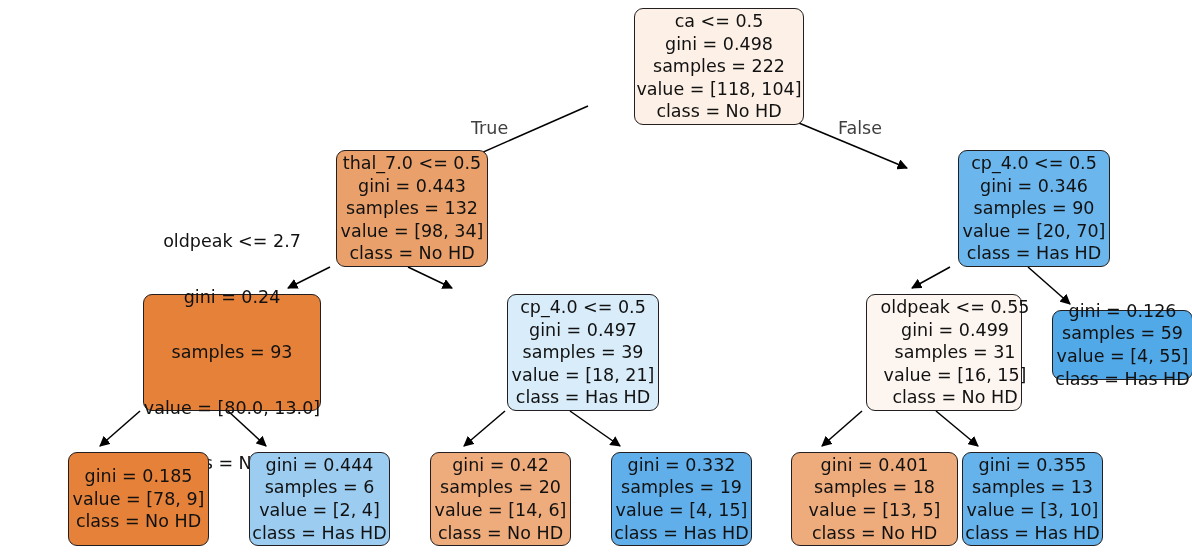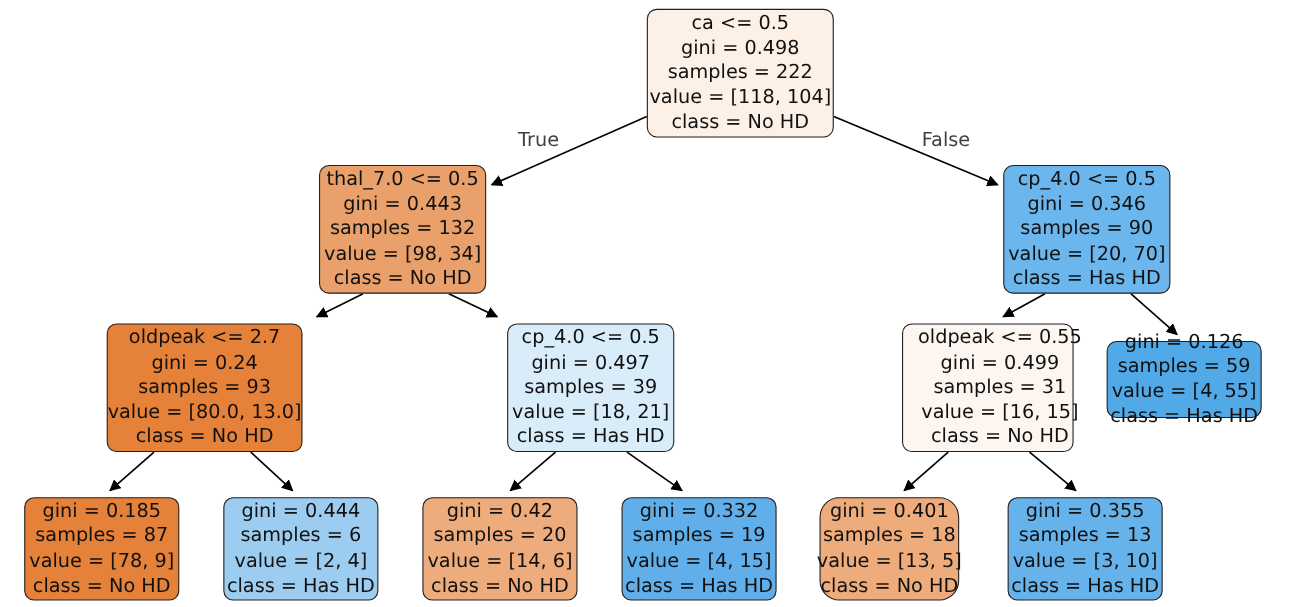--- a/index.html
+++ b/index.html
@@ -29,20 +29,21 @@
     border-radius: 9px;
     display: flex;
     flex-direction: column;
     align-items: center;
     justify-content: center;
     text-align: right;
     color: #111111;
     font-size: 17.5px;
     line-height: 22.6px;
     white-space: nowrap;
+    margin-left: 46px;
   }
   .node .line {
     display: block;
   }
   .edge-label {
     position: absolute;
     font-size: 17.5px;
     color: #404040;
     white-space: nowrap;
   }
@@ -87,21 +88,21 @@
         <span class="line">value = [98, 34]</span>
         <span class="line">class = No HD</span>
       </div>
       <div class="node" style="left: 912px; top: 150px; width: 152px; height: 117px; background: rgb(107, 182, 236);">
         <span class="line">cp_4.0 &lt;= 0.5</span>
         <span class="line">gini = 0.346</span>
         <span class="line">samples = 90</span>
         <span class="line">value = [20, 70]</span>
         <span class="line">class = Has HD</span>
       </div>
-      <div class="node" style="left: 97px; top: 294px; width: 178px; height: 117px; background: rgb(229, 129, 57);">
+      <div class="node" style="left: 97px; top: 294px; width: 178px; height: 117px; background: rgb(229, 129, 57); gap: 33px;">
         <span class="line">oldpeak &lt;= 2.7</span>
         <span class="line">gini = 0.24</span>
         <span class="line">samples = 93</span>
         <span class="line">value = [80.0, 13.0]</span>
         <span class="line">class = No HD</span>
       </div>
       <div class="node" style="left: 461px; top: 294px; width: 152px; height: 117px; background: rgb(216, 236, 249);">
         <span class="line">cp_4.0 &lt;= 0.5</span>
         <span class="line">gini = 0.497</span>
         <span class="line">samples = 39</span>
@@ -116,21 +117,20 @@
         <span class="line">class = No HD</span>
       </div>
       <div class="node" style="left: 1006px; top: 310px; width: 141px; height: 70px; background: rgb(82, 169, 232);">
         <span class="line">gini = 0.126</span>
         <span class="line">samples = 59</span>
         <span class="line">value = [4, 55]</span>
         <span class="line">class = Has HD</span>
       </div>
       <div class="node" style="left: 22px; top: 452px; width: 141px; height: 94px; background: rgb(229, 129, 57);">
         <span class="line">gini = 0.185</span>
-        <span class="line">samples = 87</span>
         <span class="line">value = [78, 9]</span>
         <span class="line">class = No HD</span>
       </div>
       <div class="node" style="left: 203px; top: 452px; width: 141px; height: 94px; background: rgb(156, 205, 241);">
         <span class="line">gini = 0.444</span>
         <span class="line">samples = 6</span>
         <span class="line">value = [2, 4]</span>
         <span class="line">class = Has HD</span>
       </div>
       <div class="node" style="left: 384px; top: 452px; width: 141px; height: 94px; background: rgb(238, 171, 123);">
@@ -138,21 +138,21 @@
         <span class="line">samples = 20</span>
         <span class="line">value = [14, 6]</span>
         <span class="line">class = No HD</span>
       </div>
       <div class="node" style="left: 565px; top: 452px; width: 141px; height: 94px; background: rgb(97, 175, 234);">
         <span class="line">gini = 0.332</span>
         <span class="line">samples = 19</span>
         <span class="line">value = [4, 15]</span>
         <span class="line">class = Has HD</span>
       </div>
-      <div class="node" style="left: 745px; top: 452px; width: 127px; height: 94px; background: rgb(238, 171, 123); border-radius: 18px;">
+      <div class="node" style="left: 745px; top: 452px; width: 167px; height: 94px; background: rgb(238, 171, 123);">
         <span class="line">gini = 0.401</span>
         <span class="line">samples = 18</span>
         <span class="line">value = [13, 5]</span>
         <span class="line">class = No HD</span>
       </div>
       <div class="node" style="left: 916px; top: 452px; width: 141px; height: 94px; background: rgb(102, 178, 235);">
         <span class="line">gini = 0.355</span>
         <span class="line">samples = 13</span>
         <span class="line">value = [3, 10]</span>
         <span class="line">class = Has HD</span>

